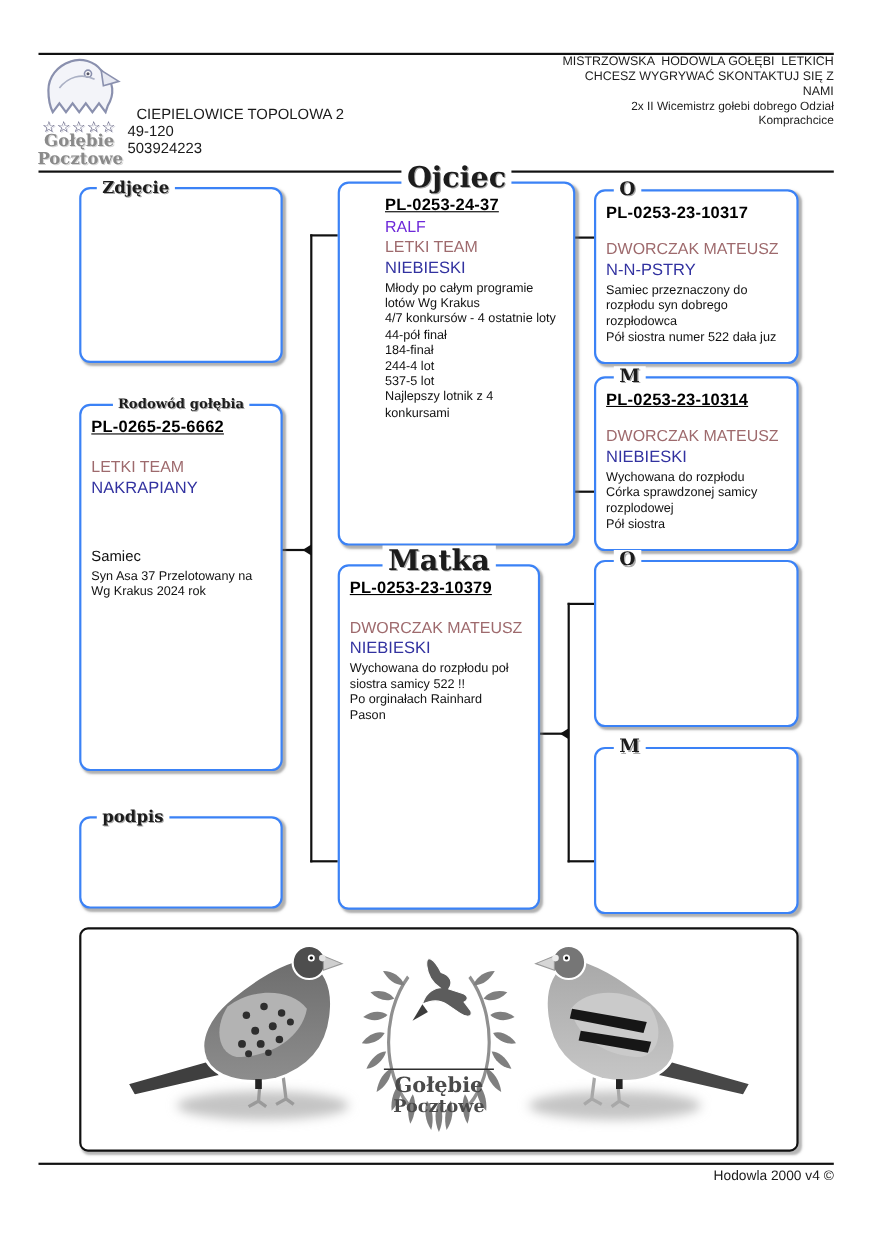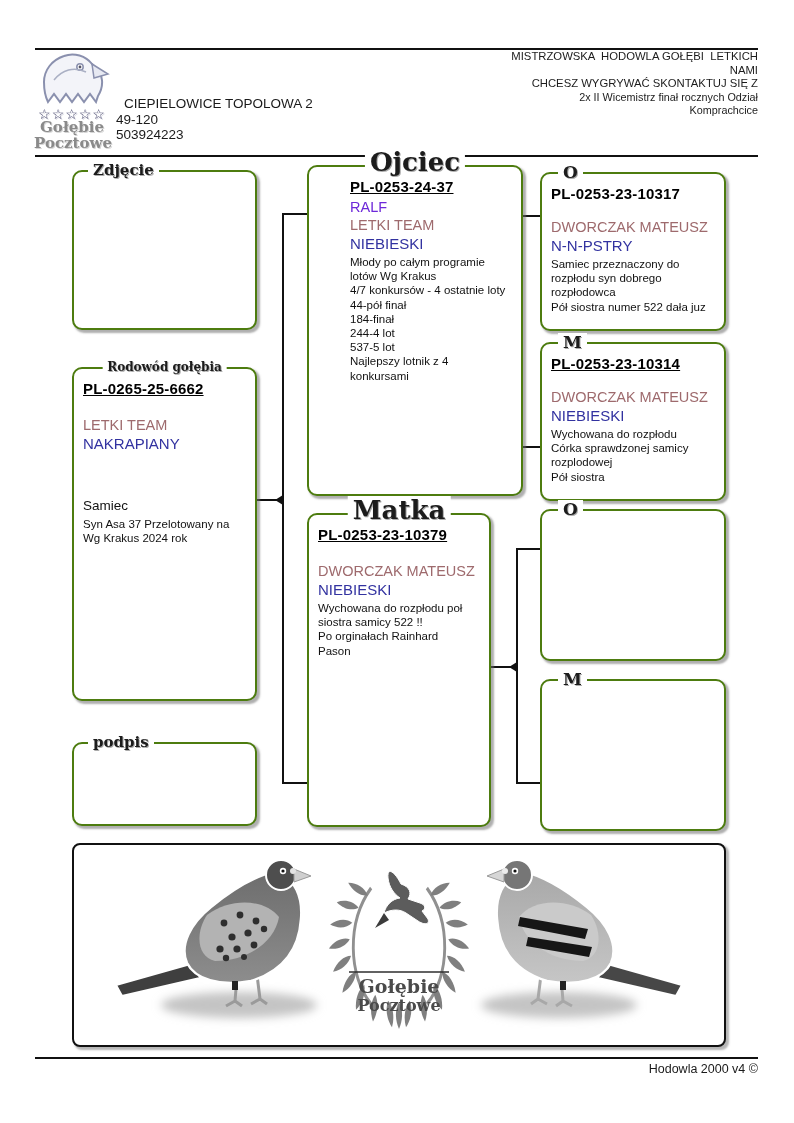--- a/index.html
+++ b/index.html
@@ -20,21 +20,21 @@
   #addr1{left:124px;top:96px;}
   #addr2{left:116px;top:112px;}
   #addr3{left:116px;top:127px;}
 
   #hdr-right{position:absolute;right:36px;top:50px;width:340px;text-align:right;color:#1c1c1c;}
   #hdr-right div{white-space:pre;line-height:13.5px;}
   #hdr-right .r1{font-size:11.3px;}
   #hdr-right .r2{font-size:10.8px;}
 
   
-  .pbox{position:absolute;border:2px solid #4d7c0f;border-radius:10px;background:#fff;
+  .pbox{position:absolute;border:2px solid #3b82f6;border-radius:10px;background:#fff;
         box-shadow:2.5px 2.5px 2px rgba(110,110,110,0.55);}
   .legend{position:absolute;top:-11px;background:#fff;padding:0 5px;
           font-family:"DejaVu Serif",serif;font-weight:bold;font-size:12px;color:#1c1c1c;
           text-shadow:1px 1px 0 #ababab;line-height:18px;white-space:nowrap;}
   .legend.big{font-size:26px;top:-19px;left:50%;transform:translateX(-50%);line-height:28px;}
   .legend.center{left:50%;transform:translateX(-50%);}
   .legend.sym{left:16px;font-size:17px;}
   .legend.small{left:14px;font-size:15px;}
 
   .card-inner{padding:11px 8px 6px 9px;}
@@ -93,23 +93,23 @@
     <div class="lg1">Gołębie</div>
     <div class="lg2">Pocztowe</div>
   </div>
 
   <div class="addr" id="addr1">CIEPIELOWICE TOPOLOWA 2</div>
   <div class="addr" id="addr2">49-120</div>
   <div class="addr" id="addr3">503924223</div>
 
   <div id="hdr-right">
     <div class="r1">MISTRZOWSKA  HODOWLA GOŁĘBI  LETKICH</div>
+    <div class="r1">CHCESZ WYGRYWAĆ SKONTAKTUJ SIĘ Z</div>
     <div class="r1">NAMI</div>
-    <div class="r1">CHCESZ WYGRYWAĆ SKONTAKTUJ SIĘ Z</div>
-    <div class="r2">2x II Wicemistrz finał rocznych Odział</div>
+    <div class="r2">2x II Wicemistrz gołebi dobrego Odział</div>
     <div class="r2">Komprachcice</div>
   </div>
 
   <div class="cline" style="left:253px;top:499px;width:30px;height:2px;"></div>
   <div class="cline" style="left:282px;top:213px;width:2px;height:571px;"></div>
   <div class="cline" style="left:282px;top:213px;width:25px;height:2px;"></div>
   <div class="cline" style="left:282px;top:782px;width:25px;height:2px;"></div>
   <div class="arrow" style="left:275px;top:495px;"></div>
 
   <div class="cline" style="left:487px;top:331px;width:30px;height:2px;"></div>

